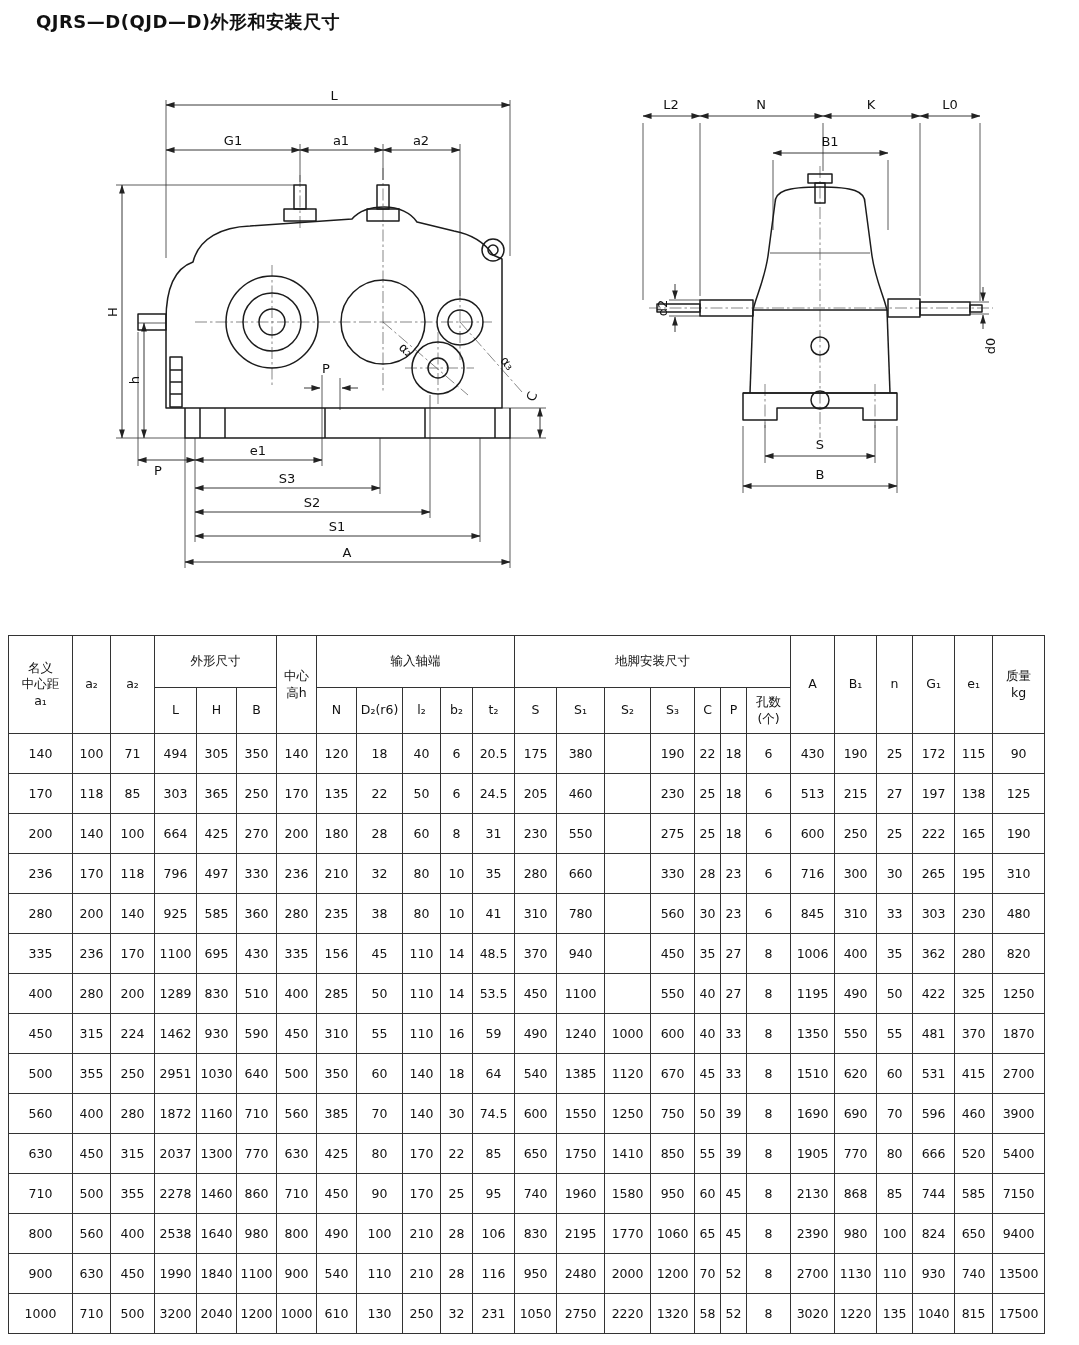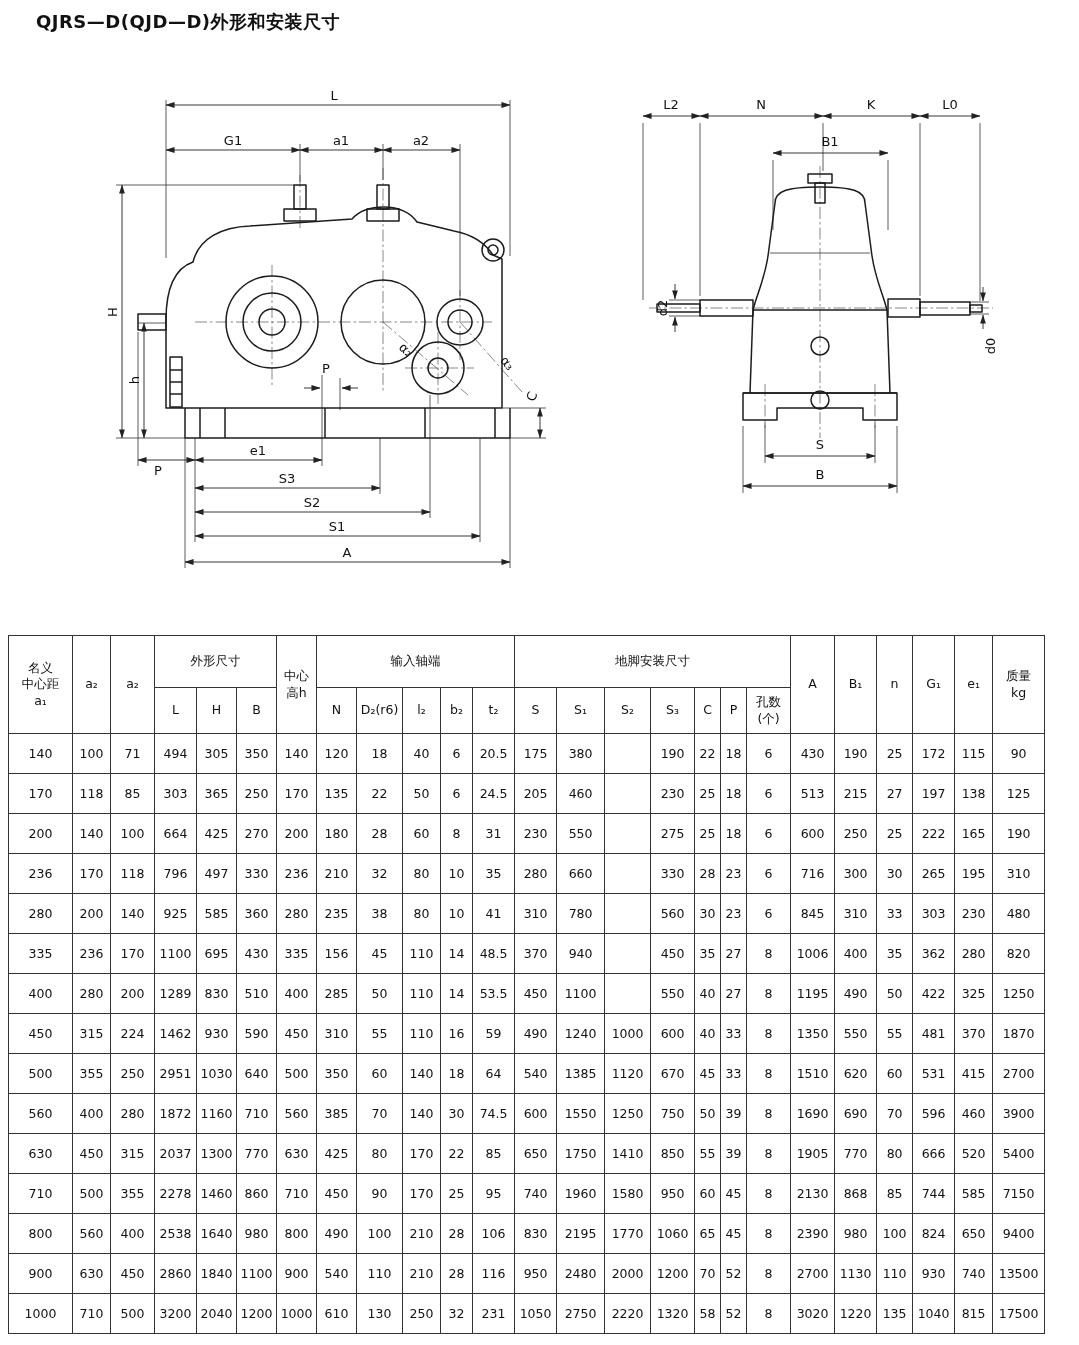--- a/index.html
+++ b/index.html
@@ -628,21 +628,21 @@
             <td>980</td>
             <td>100</td>
             <td>824</td>
             <td>650</td>
             <td>9400</td>
           </tr>
           <tr>
             <td>900</td>
             <td>630</td>
             <td>450</td>
-            <td>2860</td>
+            <td>1990</td>
             <td>1840</td>
             <td>1100</td>
             <td>900</td>
             <td>540</td>
             <td>110</td>
             <td>210</td>
             <td>28</td>
             <td>116</td>
             <td>950</td>
             <td>2480</td>

